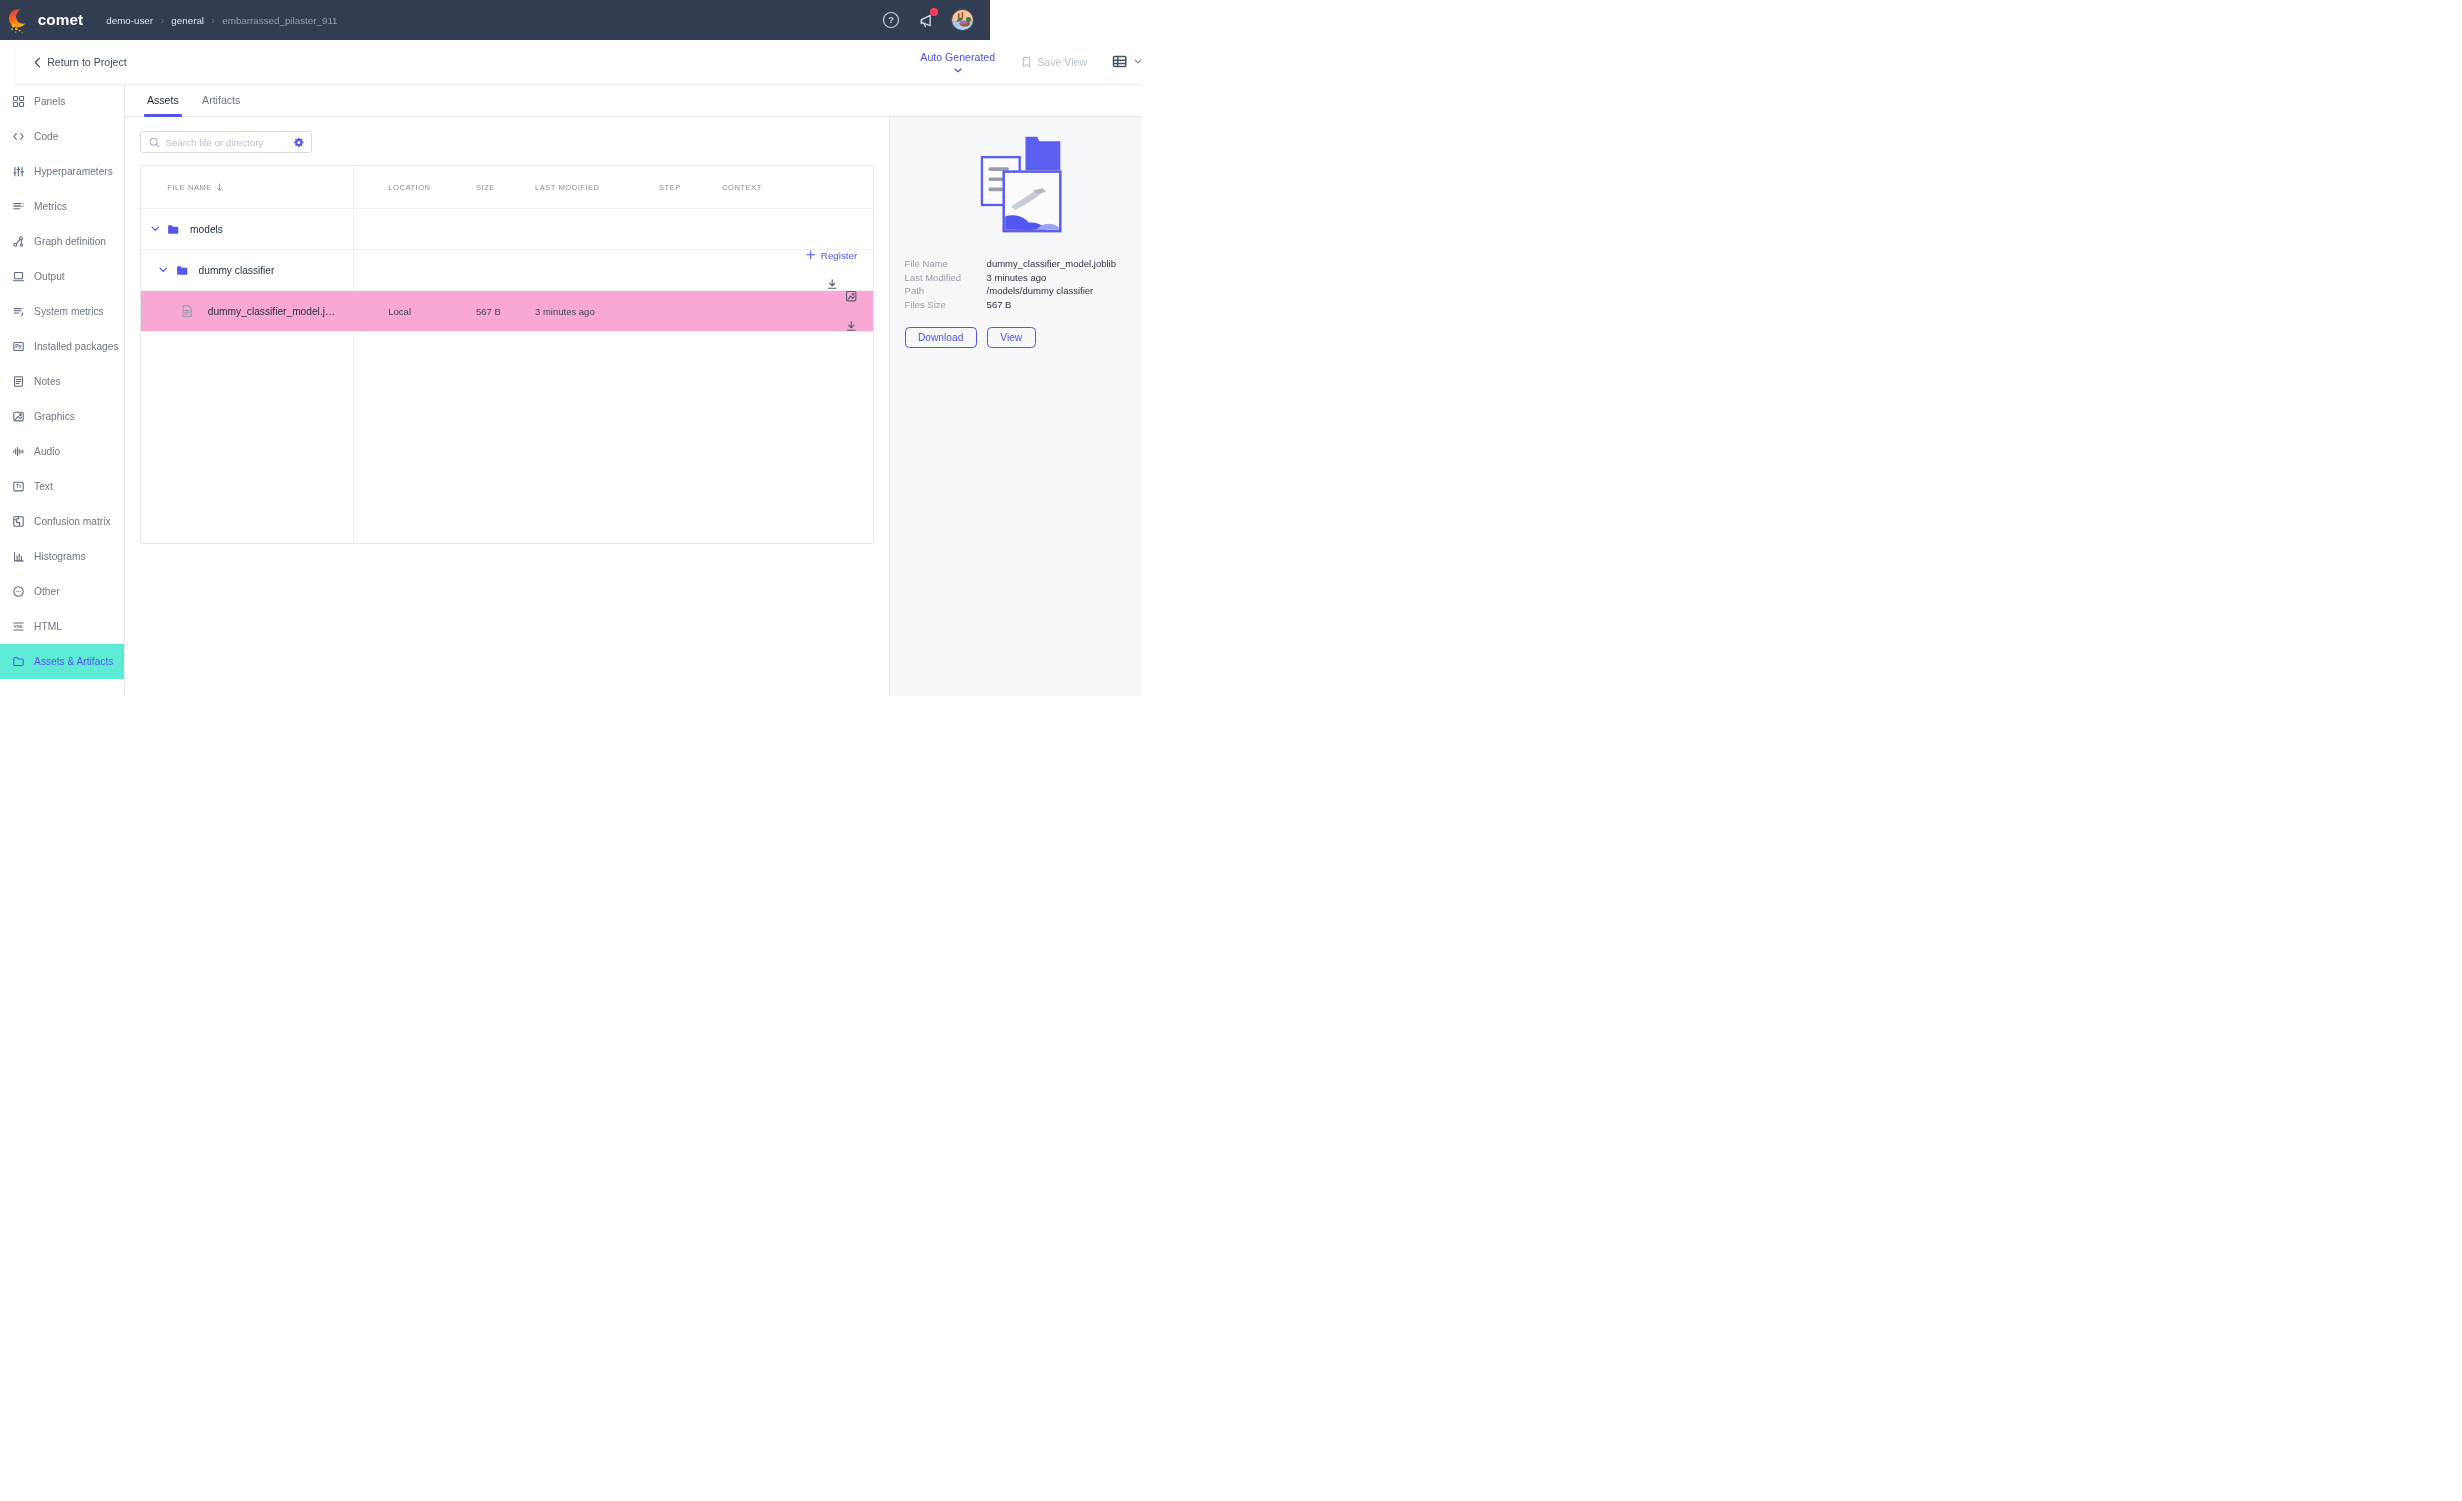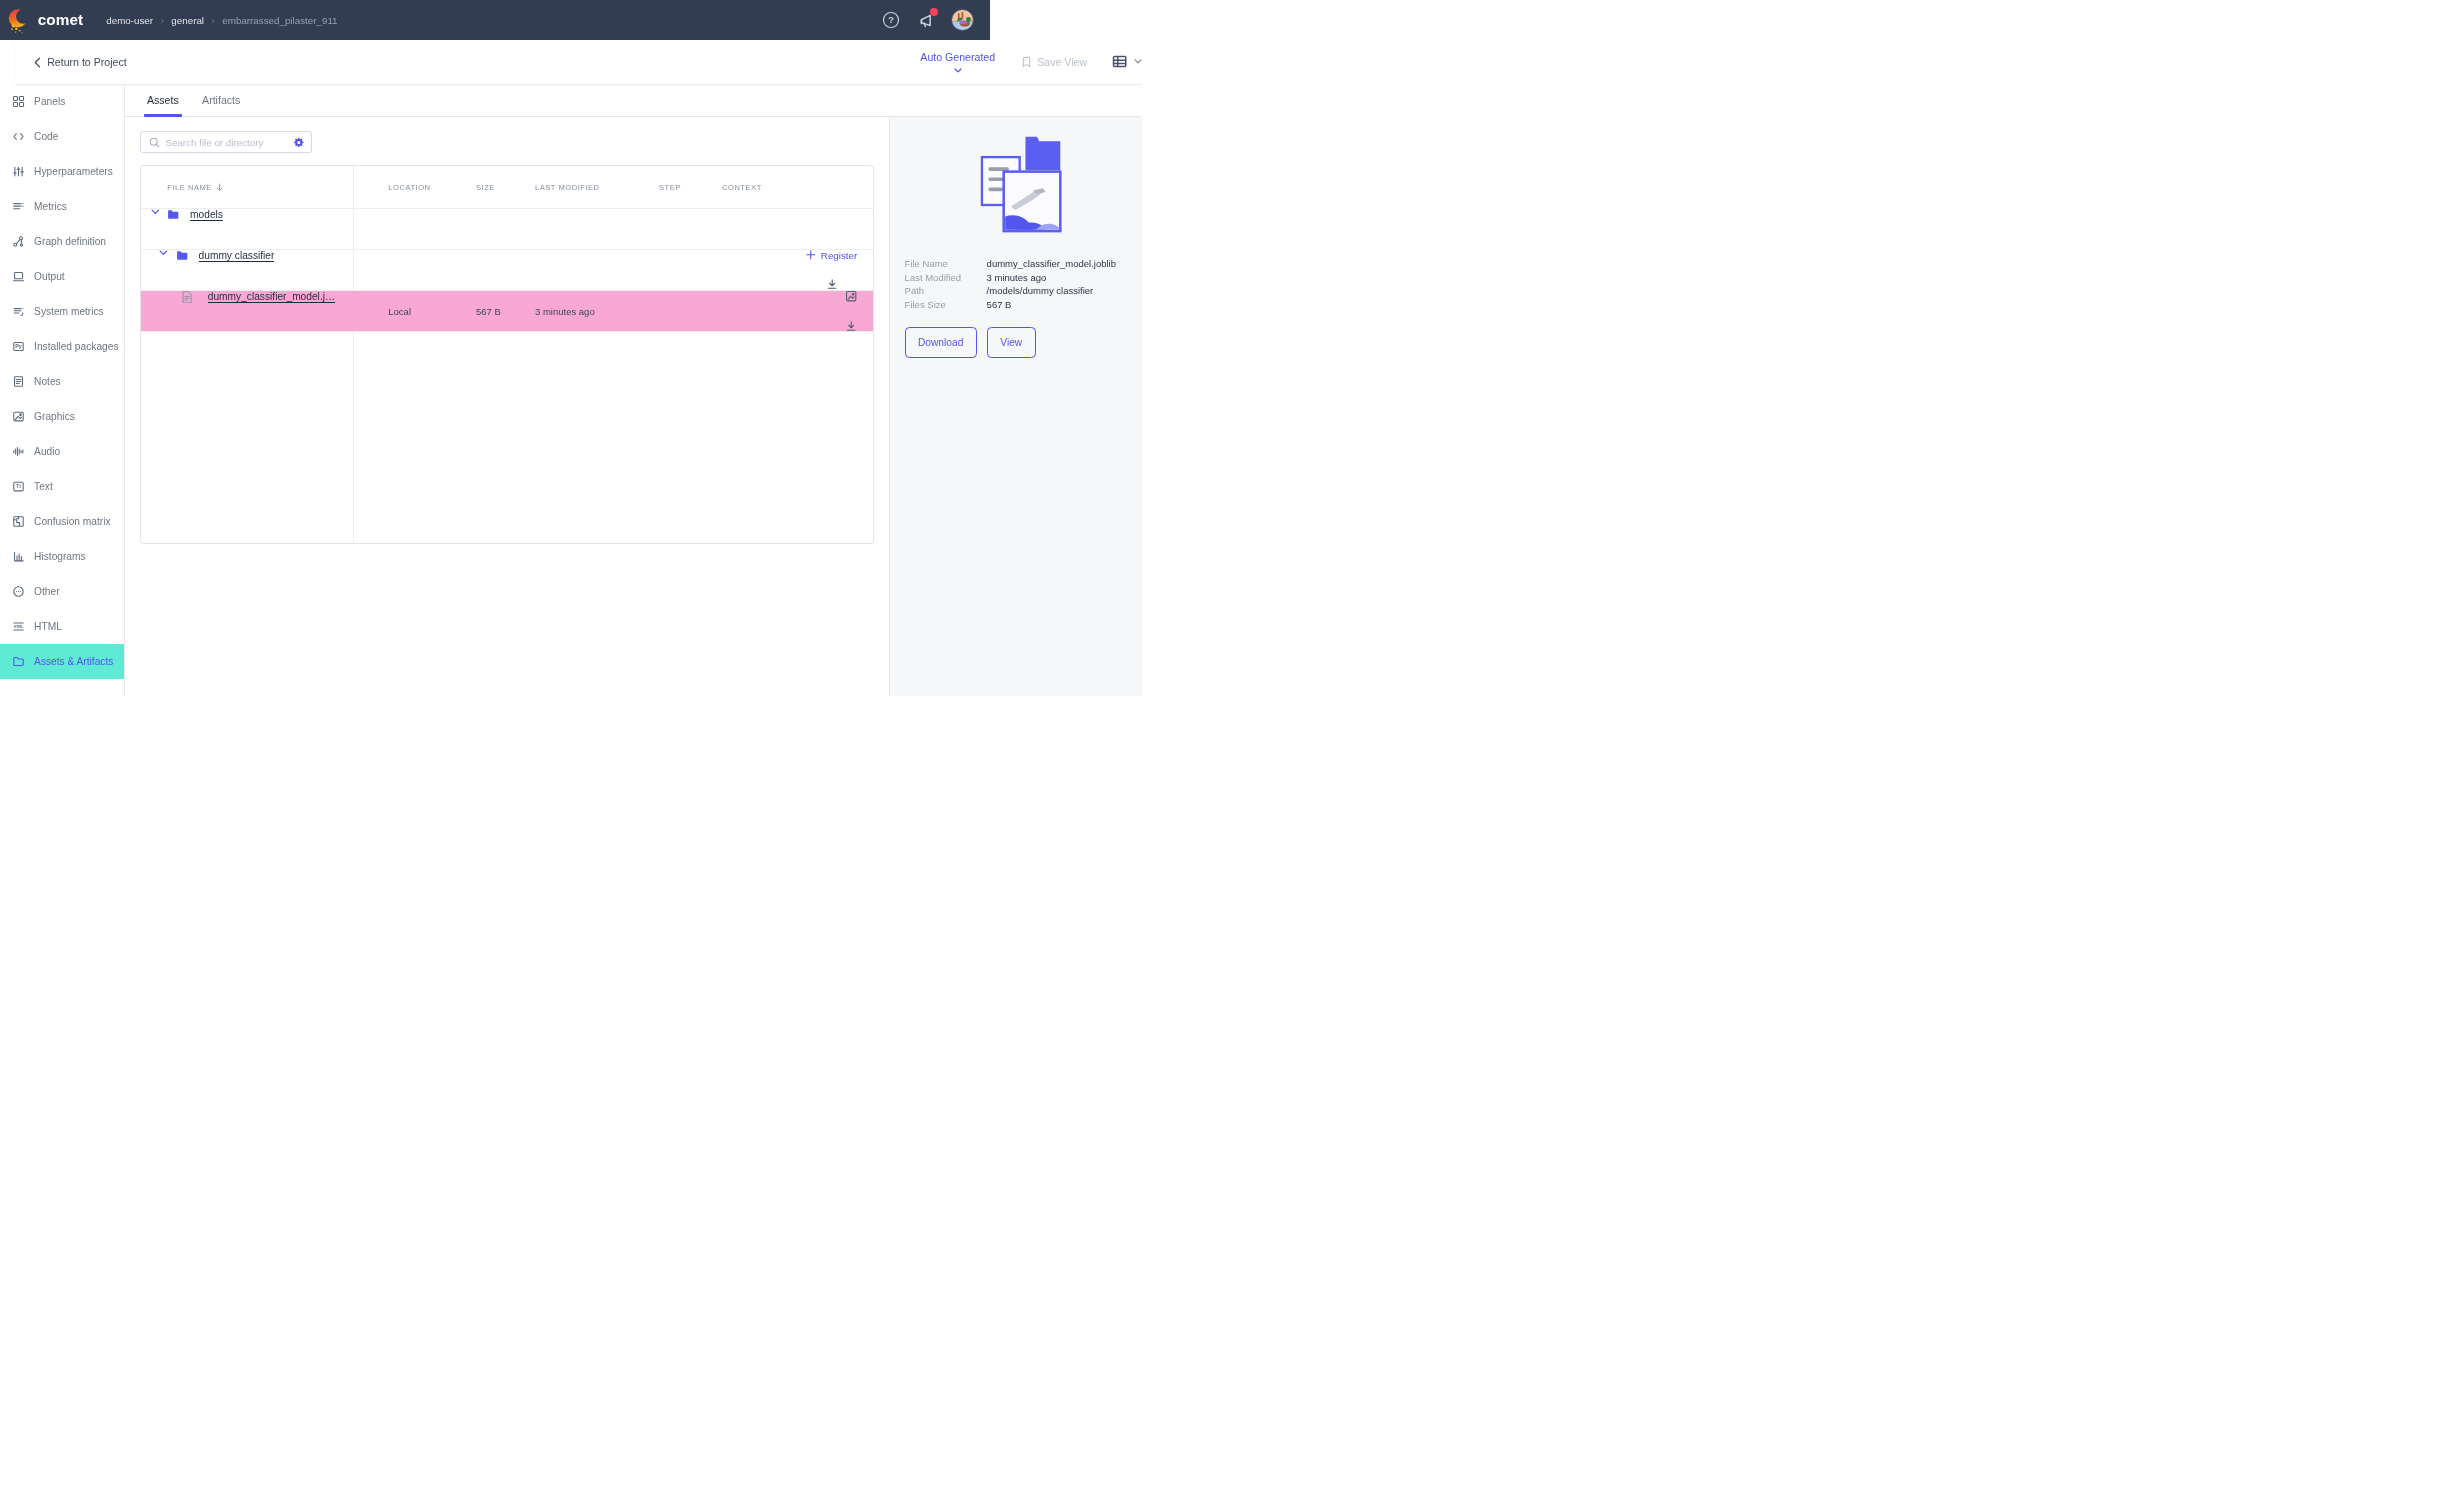--- a/index.html
+++ b/index.html
@@ -81,21 +81,21 @@
   .thead { height:43px; border-bottom:0.7px solid #eceef2; display:flex; align-items:center; position:relative; }
   .th { font-size:7.6px; letter-spacing:0.5px; color:#878e9e; font-weight:500; display:flex; align-items:center; gap:4.4px; }
   .c1 { width:212px; padding-left:26px; }
   .c2 { width:106px; padding-left:35px; }
   .c3 { width:59px;  padding-left:16.7px; }
   .c4 { width:124px; padding-left:16.7px; }
   .c5 { width:63px;  padding-left:16.7px; }
   .c6 { flex:1; padding-left:16.7px; }
   .trow { height:41px; border-bottom:0.7px solid #eceef2; display:flex; align-items:center; position:relative; font-size:9.5px; color:#3c4656; }
   .trow.selected { background:#f9a8d4; }
-  .cell-name { width:212px; display:flex; height:100%; }
+  .cell-name { width:212px; display:flex; align-items:center; height:100%; }
   .tree-chev { margin-right:8px; cursor:pointer; display:flex; }
   .tree-folder { margin-right:10.2px; display:flex; }
   .item-link { color:#1f2a3c; font-weight:500; font-size:10.2px; text-decoration:underline; text-underline-offset:2.2px; cursor:pointer; white-space:nowrap; overflow:hidden; }
   .pad-d0 { padding-left:9.5px; } .pad-d1 { padding-left:18px; } .pad-file { padding-left:41px; }
   .file-ico { margin-right:15.3px; display:flex; }
   .row-actions { position:absolute; right:16px; display:flex; align-items:center; gap:17.5px;flex-direction:column; }
   .register { display:flex; align-items:center; gap:5.1px; color:#5155ee; font-size:9.8px; font-weight:500; cursor:pointer; }
   .act-ico { cursor:pointer; display:flex; }
 
   
@@ -104,21 +104,21 @@
     background:#f6f7f9; border-left:0.7px solid #e6e7eb;
   }
   .illus { position:absolute; left:80px; top:14.6px; }
   .detail-rows { position:absolute; left:14.6px; top:143px; right:10.2px; }
   .drow { display:flex; margin-bottom:4px; font-size:9.5px; line-height:9.5px; }
   .dlabel { width:82px; color:#989ca8; flex:0 0 auto; }
   .dvalue { color:#2b3344; font-weight:500; white-space:nowrap; }
   .panel-btns { position:absolute; left:14.6px; top:211px; display:flex; gap:10.2px; }
   .btn {
     border:1.1px solid #5155ee; color:#5155ee; background:transparent; border-radius:4.4px;
-    font-size:10.2px; font-family:"Liberation Sans",sans-serif; height:31px; padding:0 12.4px; cursor:pointer; font-weight:400;
+    font-size:10.2px; font-family:"Liberation Sans",sans-serif; height:21px; padding:0 12.4px; cursor:pointer; font-weight:400;
   }
 </style>
 </head>
 <body>
 
 <header class="topbar">
   <div class="brand">
     <svg width="26" height="29" viewBox="0 0 36 40">
       <defs>
         <linearGradient id="flame" x1="0" y1="0" x2="0.4" y2="1">

